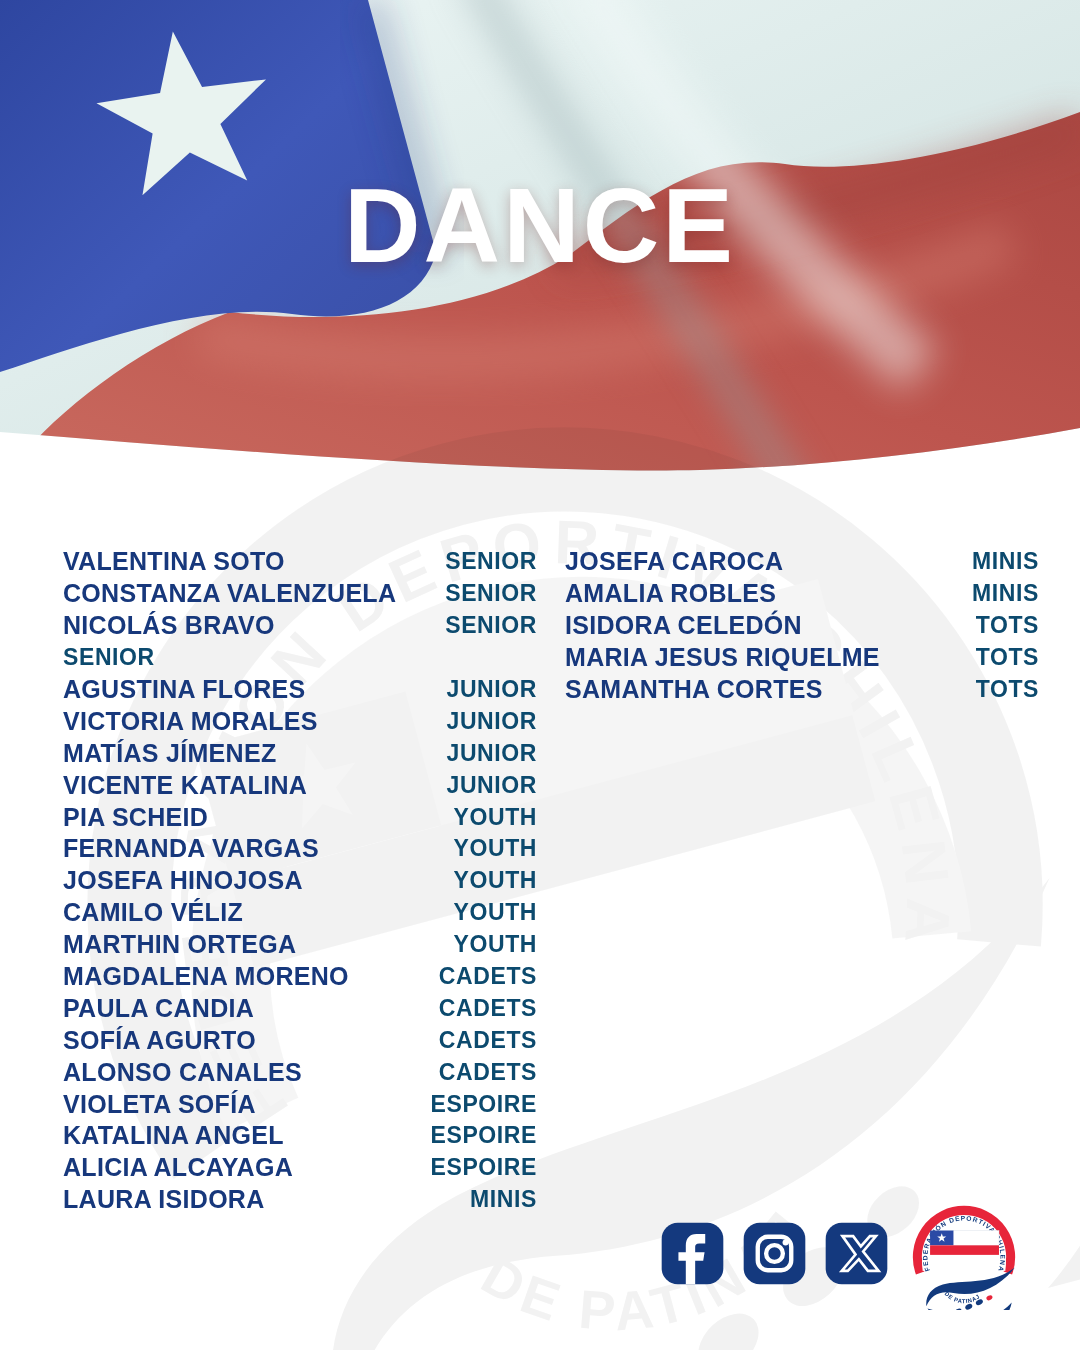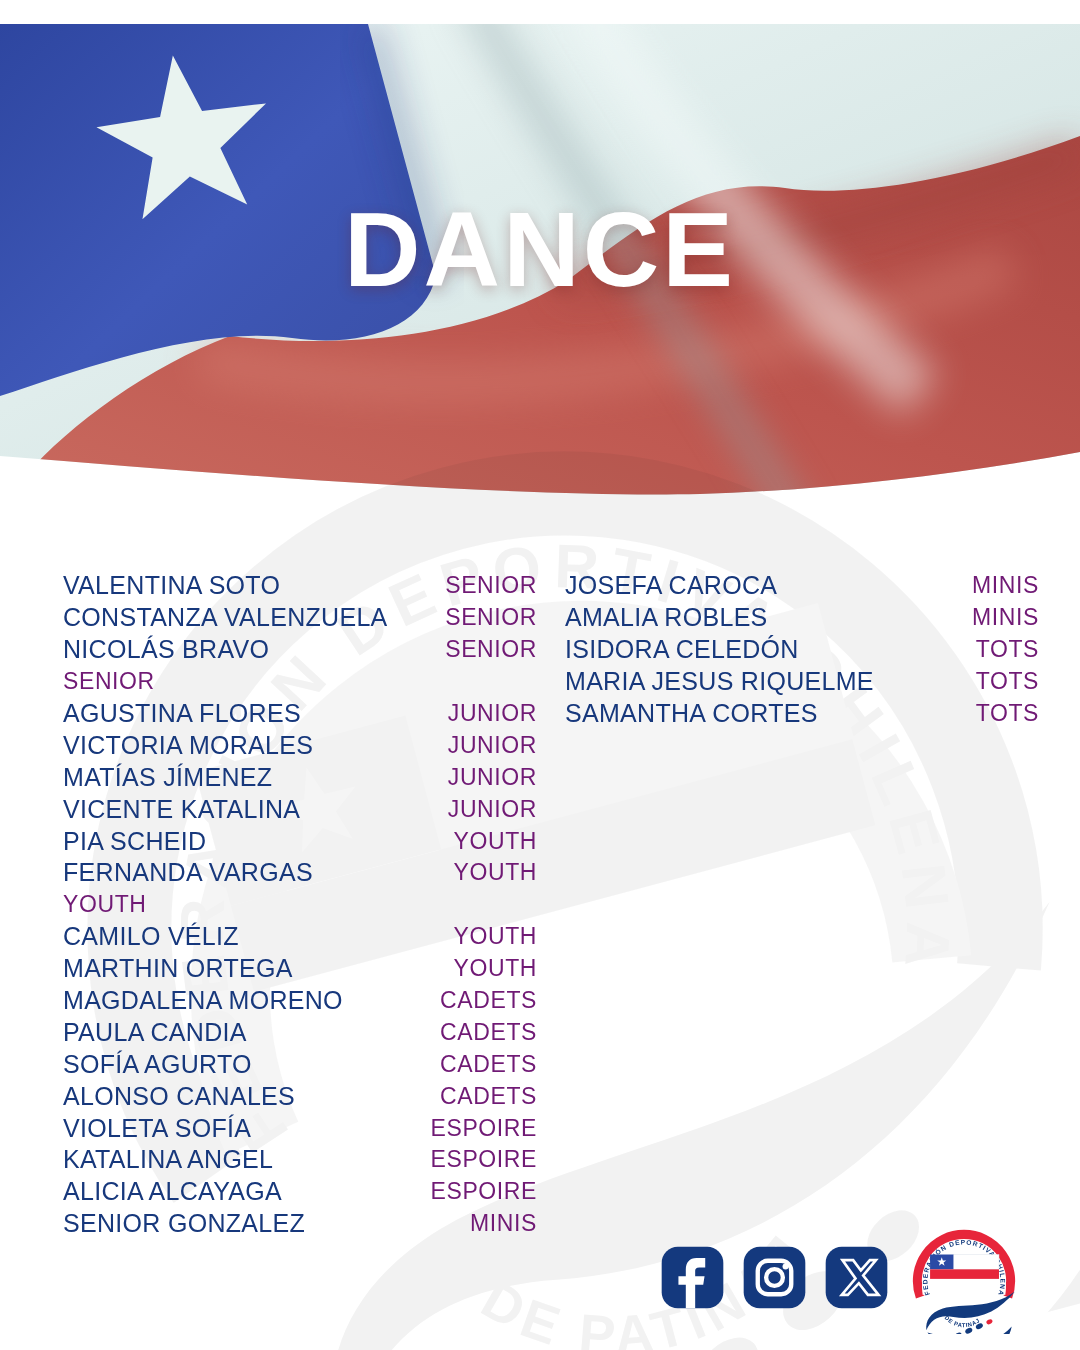--- a/index.html
+++ b/index.html
@@ -3,21 +3,21 @@
 <meta charset="utf-8">
 <style>
   html,body{margin:0;padding:0;}
   body{
     width:1080px;height:1350px;
     background:#ffffff;
     font-family:"Liberation Sans","DejaVu Sans",sans-serif;
     position:relative;overflow:hidden;
     -webkit-font-smoothing:antialiased;
   }
-  .page{position:absolute;inset:0;margin-top:24px;}
+  .page{position:absolute;inset:0;}
 
   
   .flag-header{position:absolute;left:0;top:0;width:1080px;height:480px;}
   .flag-header svg{display:block;width:100%;height:100%;}
   .page-title{
     position:absolute;left:0;right:0;top:172px;margin:0;
     text-align:center;color:#ffffff;
     font-size:106px;font-weight:bold;letter-spacing:3px;line-height:1;
     text-shadow:0 4px 14px rgba(110,30,30,.30);
   }
@@ -31,22 +31,22 @@
   .watermark svg{width:100%;height:100%;display:block;}
 
   
   .roster{
     position:absolute;left:63px;top:546px;width:976px;
     display:grid;grid-template-columns:474px 474px;column-gap:28px;
     align-content:start;
   }
   .roster-col{display:flex;flex-direction:column;}
   .row{display:flex;justify-content:space-between;align-items:center;height:31.9px;white-space:nowrap;}
-  .nm{font-weight:normal;font-size:25px;color:#17387c;letter-spacing:.3px;}
-  .cat{font-weight:normal;font-size:23px;color:#701a75;letter-spacing:.6px;}
+  .nm{font-weight:bold;font-size:25px;color:#17387c;letter-spacing:.3px;}
+  .cat{font-weight:bold;font-size:23px;color:#0c4a6e;letter-spacing:.6px;}
 
   
   .social{position:absolute;left:659px;top:1220px;display:flex;gap:15px;}
   .sbtn{width:67px;height:67px;display:block;cursor:pointer;}
   .sbtn svg{width:100%;height:100%;display:block;}
   .fedlogo{position:absolute;left:911px;top:1204px;width:106px;height:106px;}
   .fedlogo svg{width:100%;height:100%;display:block;}
   .logo-arc-text{font-family:"Liberation Sans",sans-serif;font-weight:bold;fill:#123a7d;}
 </style>
 </head>
@@ -172,20 +172,21 @@
         </div>
         <div class="row">
           <span class="nm">PIA SCHEID</span>
           <span class="cat">YOUTH</span>
         </div>
         <div class="row">
           <span class="nm">FERNANDA VARGAS</span>
           <span class="cat">YOUTH</span>
         </div>
         <div class="row">
+          <span class="nm">JOSEFA HINOJOSA</span>
           <span class="cat">YOUTH</span>
         </div>
         <div class="row">
           <span class="nm">CAMILO VÉLIZ</span>
           <span class="cat">YOUTH</span>
         </div>
         <div class="row">
           <span class="nm">MARTHIN ORTEGA</span>
           <span class="cat">YOUTH</span>
         </div>
@@ -211,21 +212,21 @@
         </div>
         <div class="row">
           <span class="nm">KATALINA ANGEL</span>
           <span class="cat">ESPOIRE</span>
         </div>
         <div class="row">
           <span class="nm">ALICIA ALCAYAGA</span>
           <span class="cat">ESPOIRE</span>
         </div>
         <div class="row">
-          <span class="nm">SENIOR GONZALEZ</span>
+          <span class="nm">LAURA ISIDORA</span>
           <span class="cat">MINIS</span>
         </div>
       </div>
     <div class="roster-col">
         <div class="row">
           <span class="nm">JOSEFA CAROCA</span>
           <span class="cat">MINIS</span>
         </div>
         <div class="row">
           <span class="nm">AMALIA ROBLES</span>

